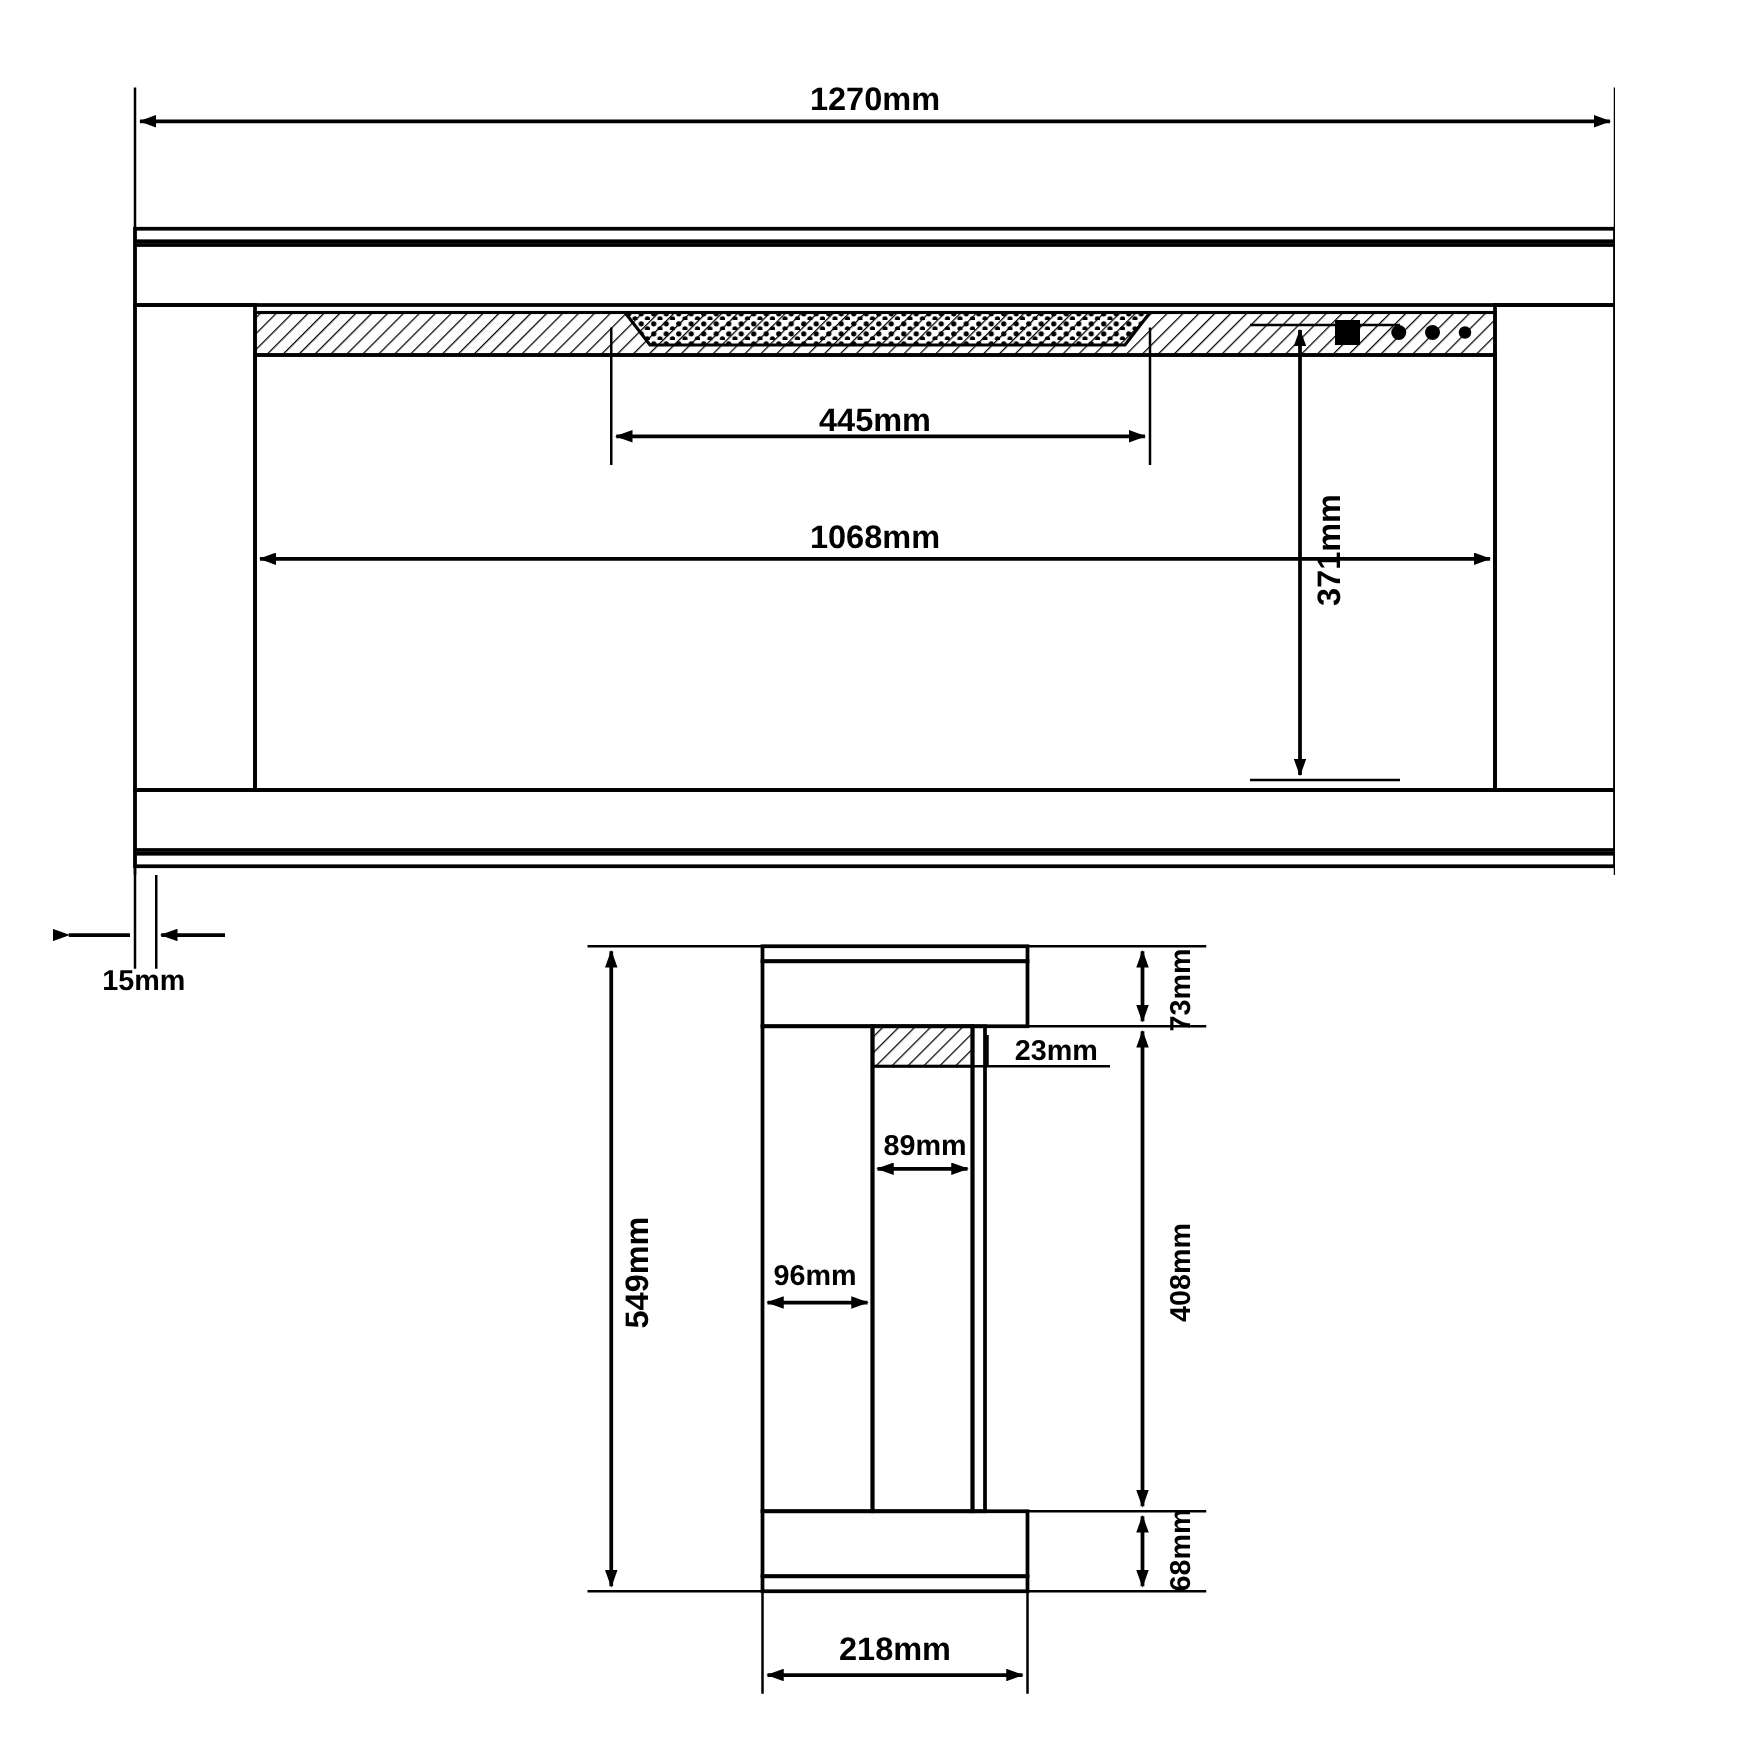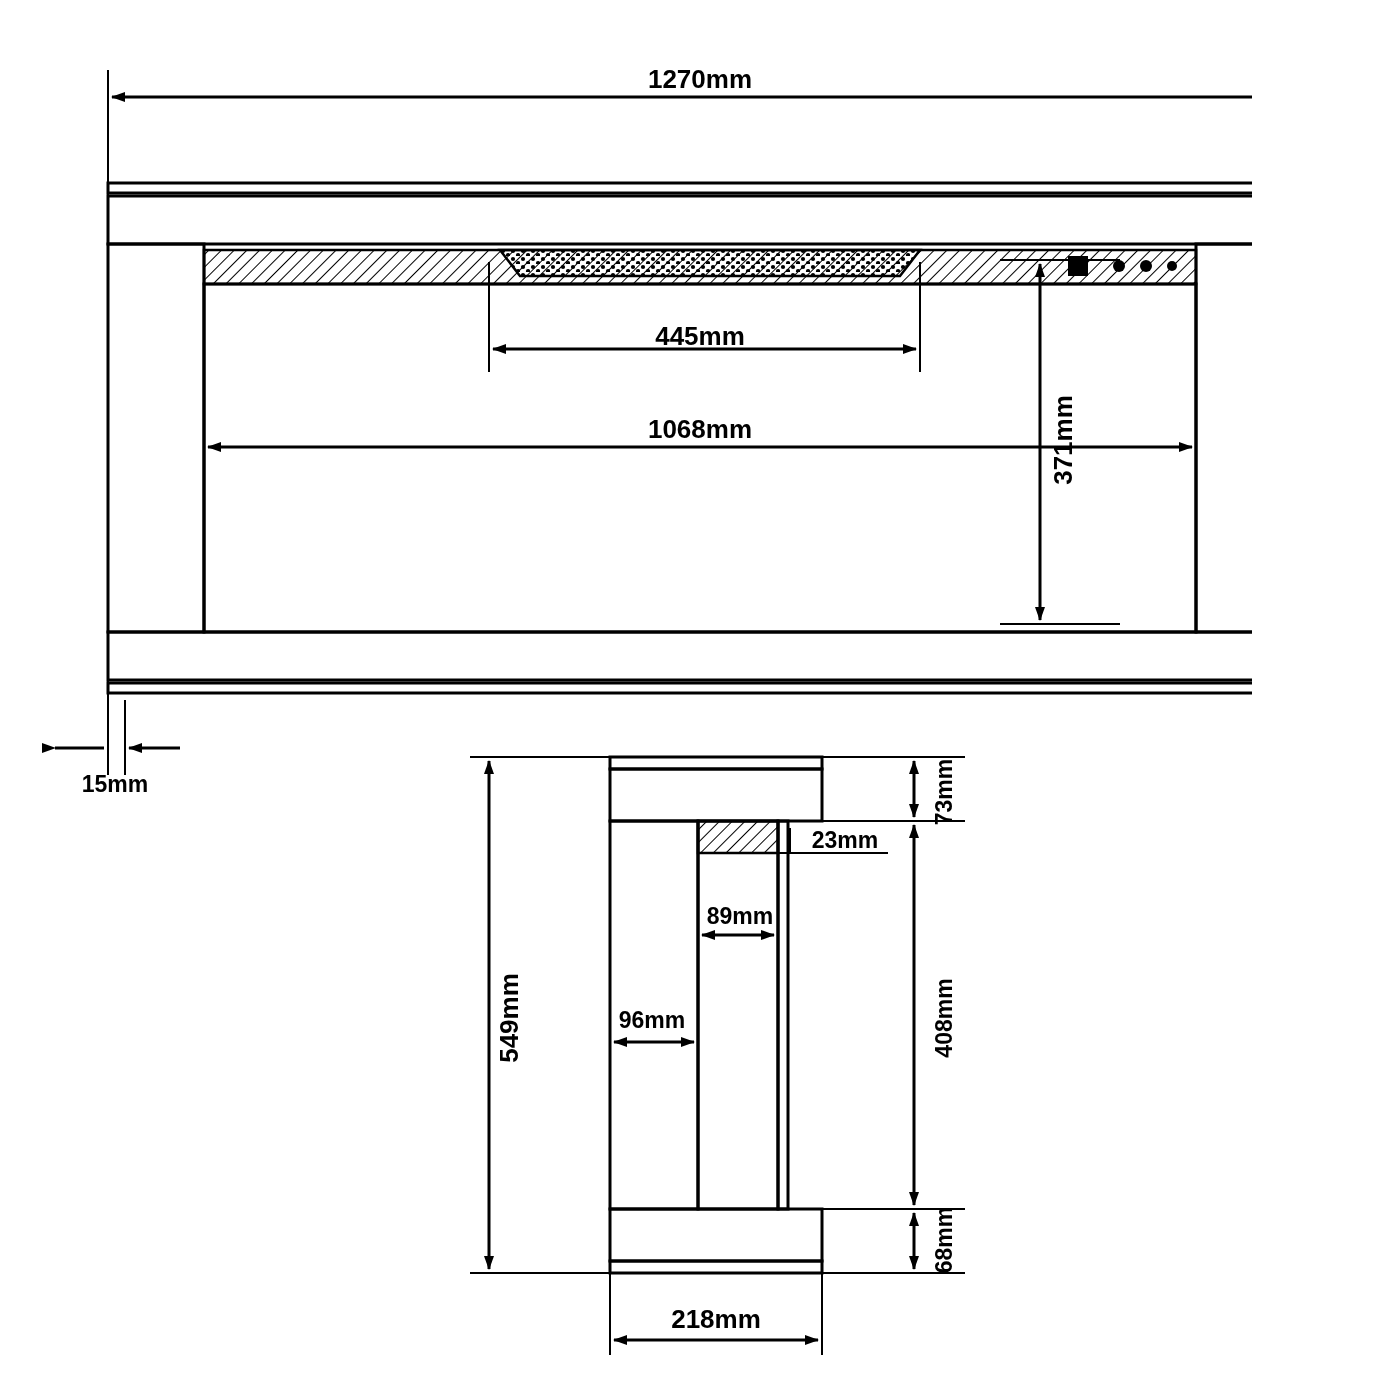--- a/index.html
+++ b/index.html
@@ -9,20 +9,21 @@
   }
   body {
     font-family: "Liberation Sans", sans-serif;
   }
   #sheet {
     position: relative;
     width: 1252px;
     height: 1400px;
     background: #ffffff;
     overflow: hidden;
+    padding-left: 40px;
   }
   #sheet svg {
     position: absolute;
     top: 0;
     left: 0;
     width: 1400px;
     height: 1400px;
   }
   .dimtext {
     font-family: "Liberation Sans", sans-serif;

